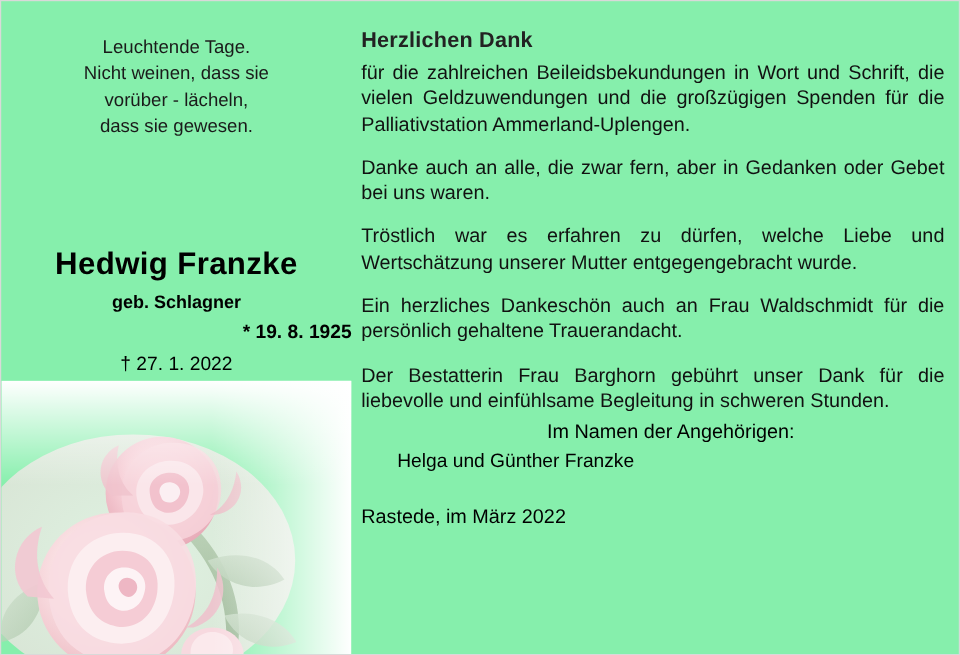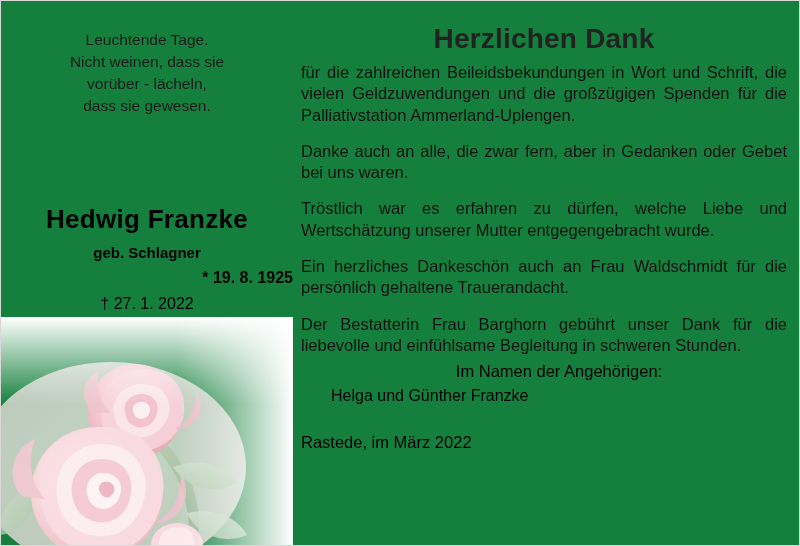--- a/index.html
+++ b/index.html
@@ -13,21 +13,21 @@
     font-family: "Liberation Sans", sans-serif;
     color: #000000;
     overflow: hidden;
   }
   .card {
     position: relative;
     width: 800px;
     height: 546px;
     box-sizing: border-box;
     border: 1px solid #d9d9d9;
-    background: #15803d;
+    background: #86efac;
     overflow: hidden;
   }
   
   .left-col {
     position: absolute;
     left: 0;
     top: 0;
     width: 292px;
     height: 546px;
   }
@@ -94,25 +94,24 @@
   }
 
   
   .right-col {
     position: absolute;
     left: 300px;
     top: 22px;
     width: 486px;
   }
   .thanks-title {
-    font-size: 28px;
+    font-size: 18px;
     color: #222;
     margin: 0 0 7px 0;
     letter-spacing: 0.2px;
-    text-align: center;
   }
   .para {
     font-size: 16.5px;
     line-height: 1.29;
     margin: 0 0 15px 0;
     color: #111;
     text-align: justify;
     text-justify: inter-word;
   }
   .para.last {

